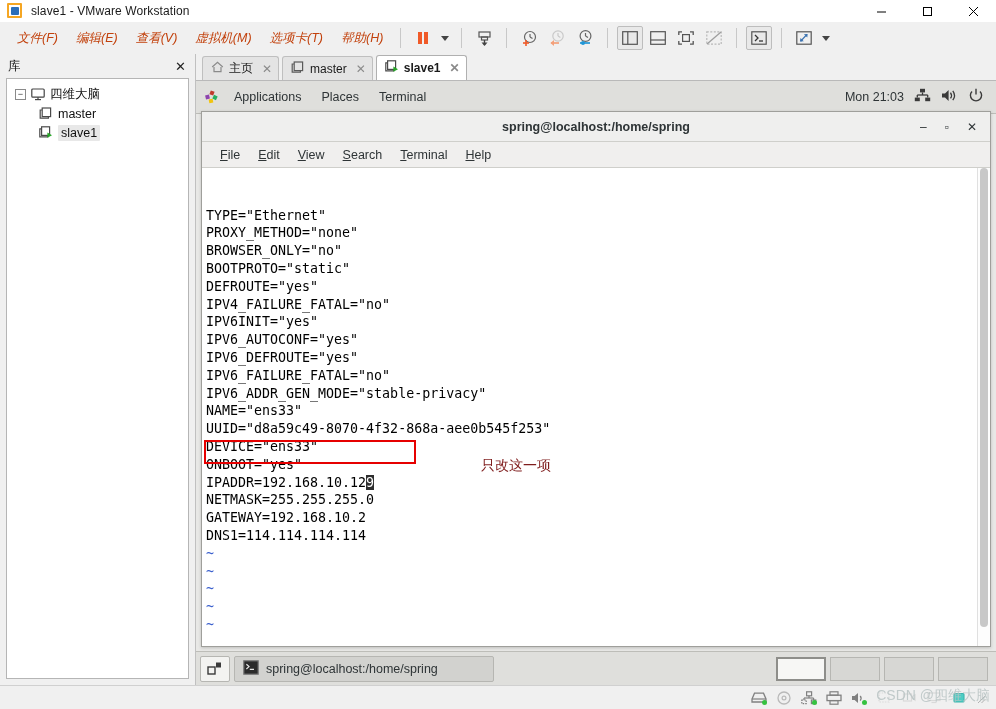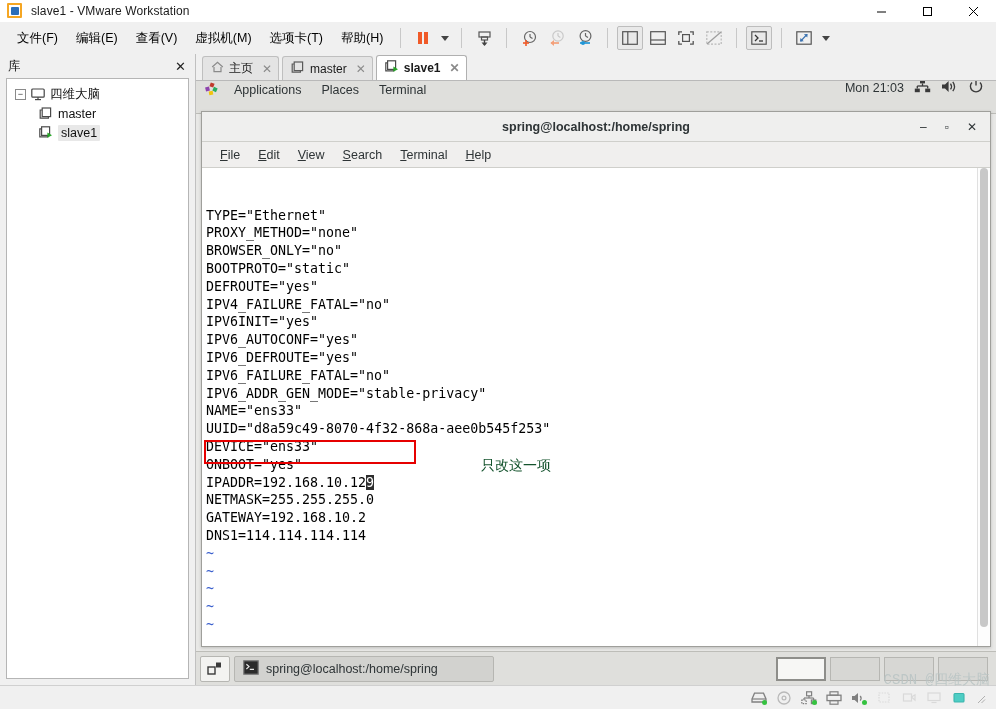--- a/index.html
+++ b/index.html
@@ -51,22 +51,23 @@
   }
 
   
   .vm-menubar {
     height: 32px; flex: 0 0 32px;
     background: #f0f0f0;
     display: flex; align-items: center;
     padding-left: 8px;
   }
   .menu-item {
-    padding: 4px 9px; font-size: 12.5px; color: #000000; cursor: default;
+    padding: 4px 9px; font-size: 12.5px; color: #c2410c; cursor: default;
     white-space: nowrap;
+    font-style: italic;
   }
   .menu-sep {
     width: 1px; height: 20px; background: #c8c8c8; margin: 0 8px;
   }
   .tool-btn {
     width: 26px; height: 24px; display: flex; align-items: center;
     justify-content: center; cursor: default; border-radius: 2px;
     margin: 0 1px; position: relative;
   }
   .tool-btn.framed { border: 1px solid #bdbdbd; background: #e9e9e9; }
@@ -137,21 +138,21 @@
 
   
   .guest {
     flex: 1 1 auto; margin: 0; border-top: 1px solid #b9b9b9;
     background: #e8e8e6; position: relative; overflow: hidden;
     display: flex; flex-direction: column;
   }
   .gnome-bar {
     height: 27px; flex: 0 0 27px; background: #dfdfdc;
     border-bottom: 1px solid #bdbdb8;
-    display: flex; align-items: flex-end; padding: 16px 8px;
+    display: flex; align-items: center; padding: 16px 8px;
     font-size: 12.5px; color: #2e3436;
   }
   .gnome-bar .gitem { padding: 0 10px; cursor: default; }
   .gnome-bar .gitem:first-child { padding-left: 2px; }
   .gnome-right { margin-left: auto; display: flex; align-items: center; gap: 10px; padding-right: 4px; }
   .clock { font-size: 12.5px; color: #2e3436; }
 
   
   .term-win {
     position: absolute; left: 5px; top: 30px; right: 5px; bottom: 38px;
@@ -195,21 +196,21 @@
   }
   .term-scroll .thumb {
     position: absolute; left: 2px; right: 2px; top: 0; height: 96%;
     background: #c8c8c8; border-radius: 4px;
   }
   
   .redbox {
     position: absolute; border: 2px solid #e60000; pointer-events: none;
   }
   .redlabel {
-    position: absolute; color: #14532d; font-size: 14px;
+    position: absolute; color: #7f1d1d; font-size: 14px;
     font-family: "DejaVu Sans", sans-serif; white-space: nowrap;
   }
   
   .gnome-taskbar {
     position: absolute; left: 0; right: 0; bottom: 0; height: 34px;
     background: #dfdfdc; border-top: 1px solid #bdbdb8;
     display: flex; align-items: center; padding: 0 4px; gap: 4px;
   }
   .tb-showdesk {
     width: 30px; height: 26px; background: #f3f3f1; border: 1px solid #b6b6b2;
@@ -239,23 +240,23 @@
   .status-icons { margin-left: auto; display: flex; align-items: center; gap: 9px; padding-right: 4px; }
   .dev-ic { position: relative; width: 16px; height: 14px; display:flex; align-items:center; justify-content:center; }
   .dev-ic .dot {
     position: absolute; right: 0px; bottom: 0px; width: 5px; height: 5px;
     background: #35c240; border-radius: 50%;
   }
   .grip { width: 10px; height: 10px; position: relative; }
 
   
   .watermark {
-    position: absolute; right: 6px; bottom: 20px;
+    position: absolute; right: 6px; bottom: 4px;
     font-size: 14px; color: #b9c4c4; opacity: .85;
-    font-family: Liberation Mono, monospace; pointer-events: none;
+    font-family: Liberation Sans, sans-serif; pointer-events: none;
     white-space: nowrap;
   }
 </style>
 </head>
 <body>
 
 <div id="app">
 
   <div class="vm-titlebar">
     <div class="vm-logo">

